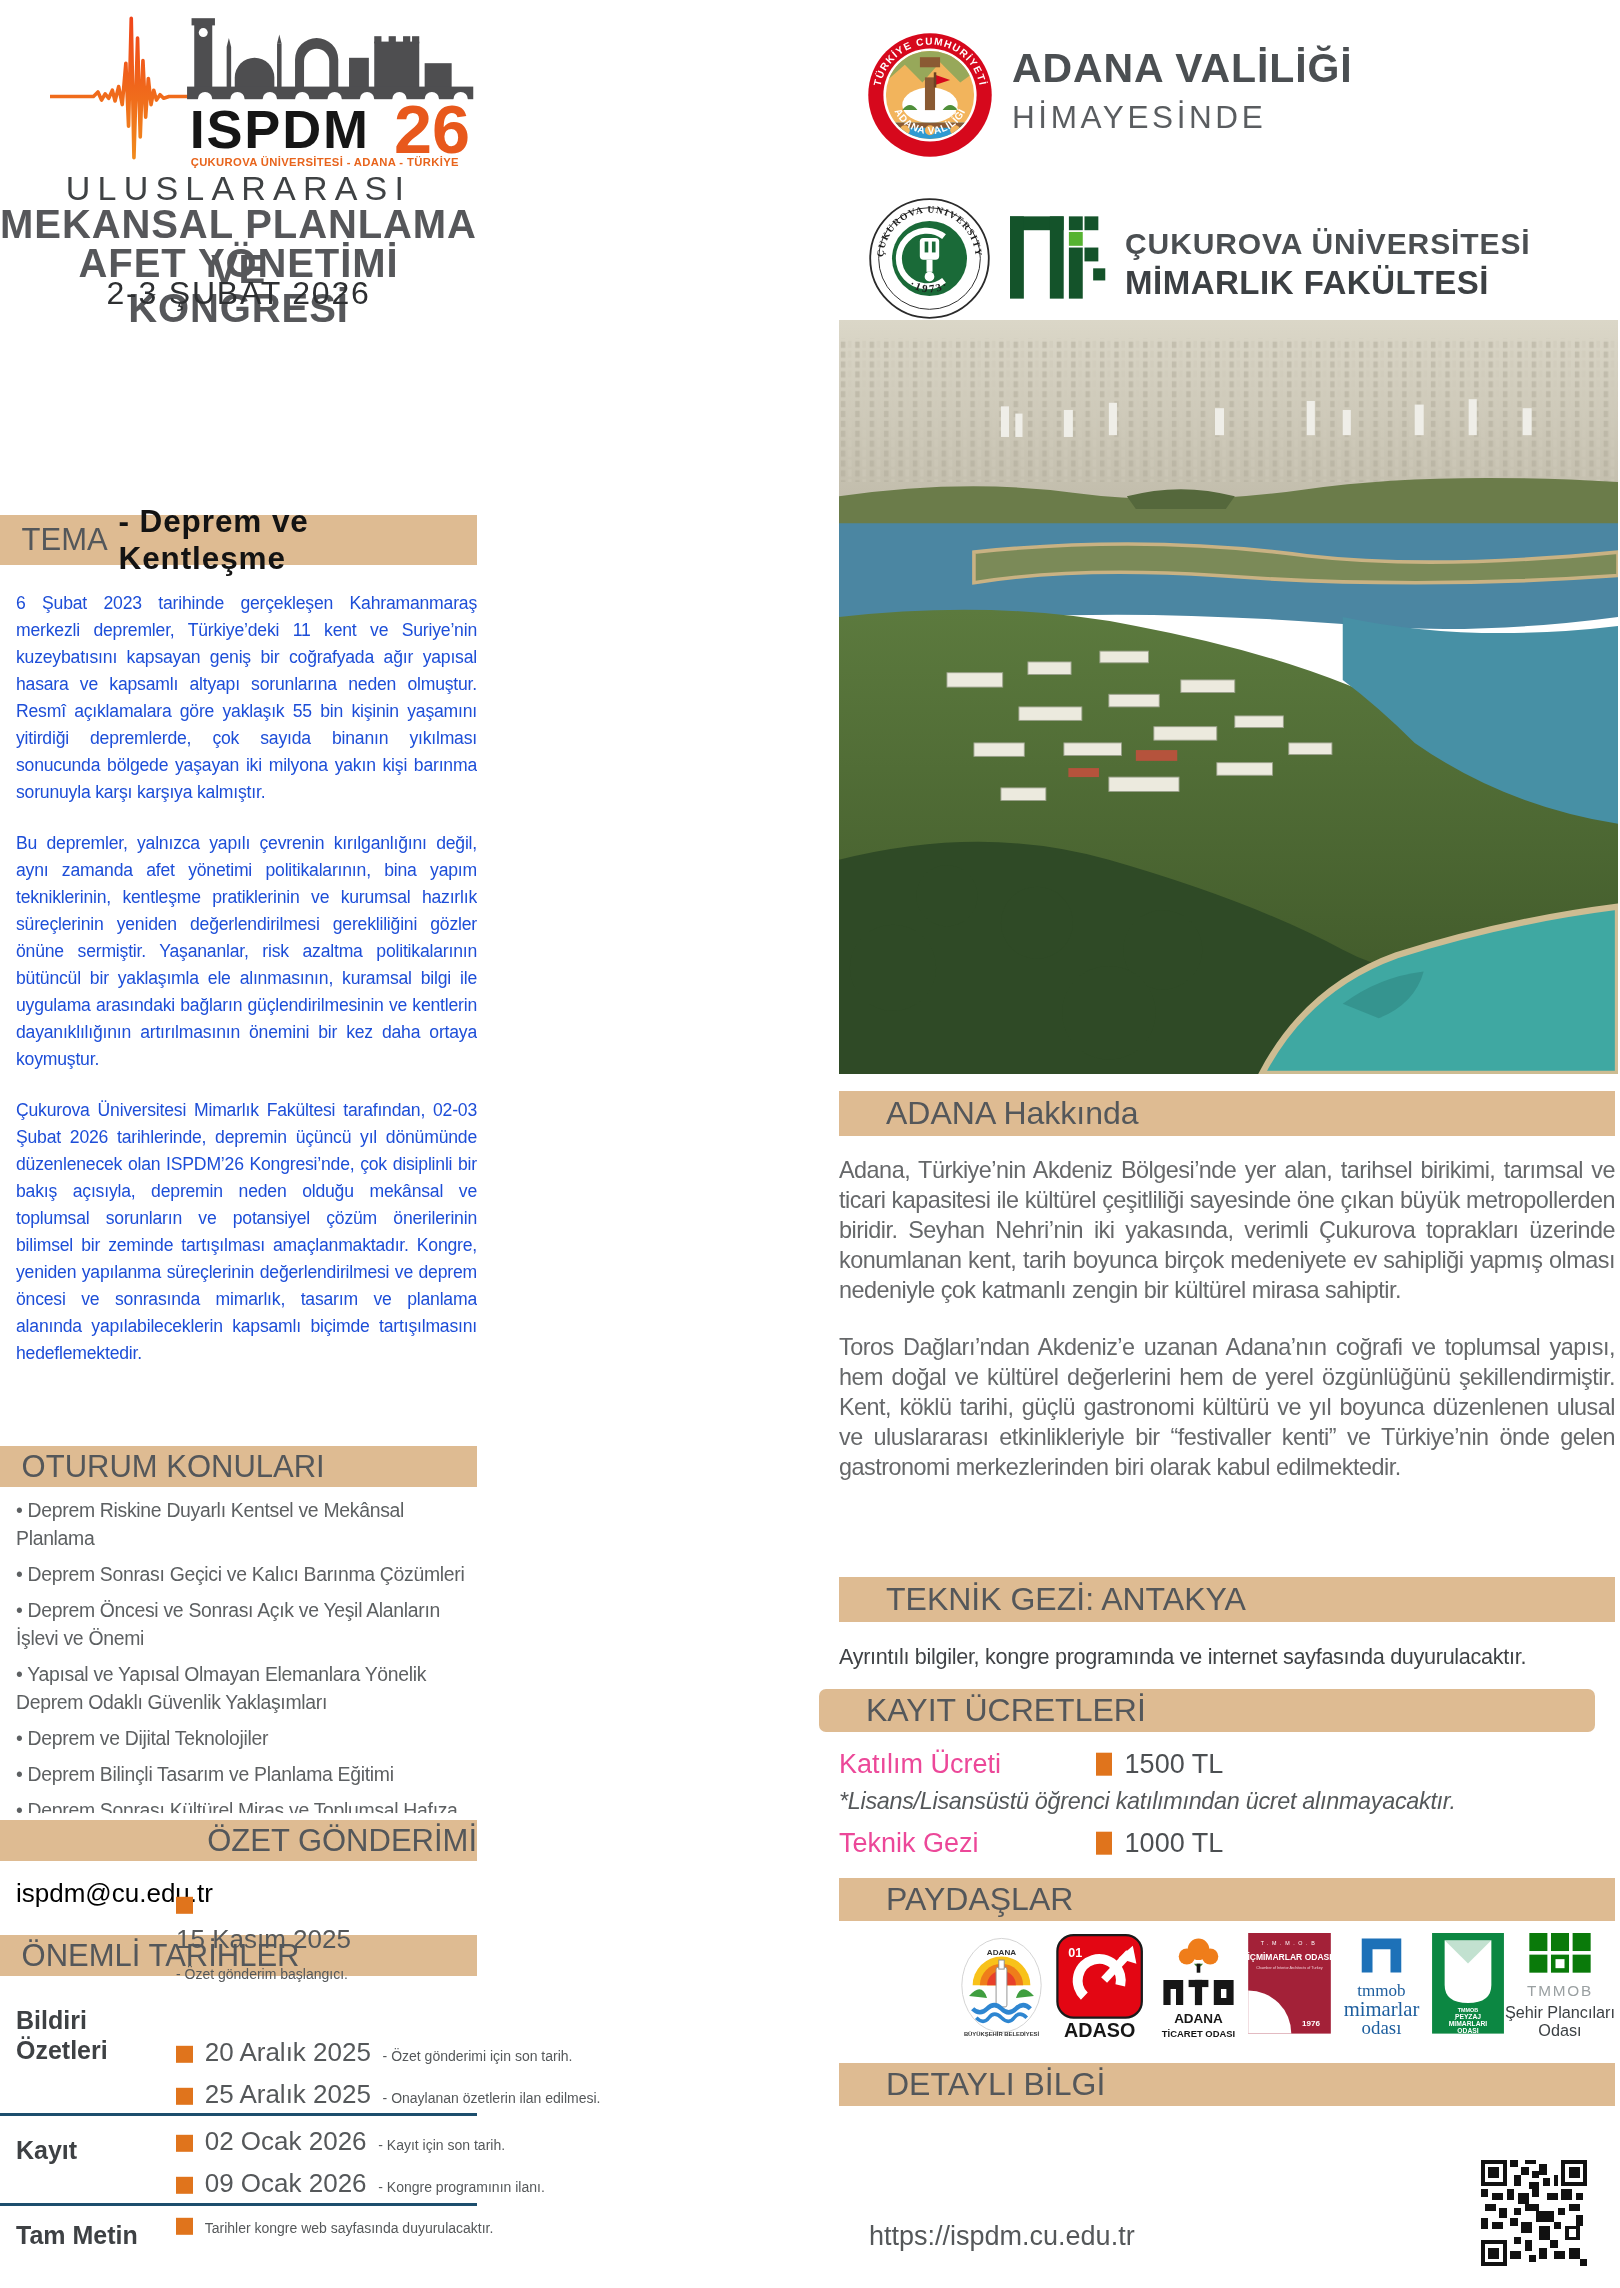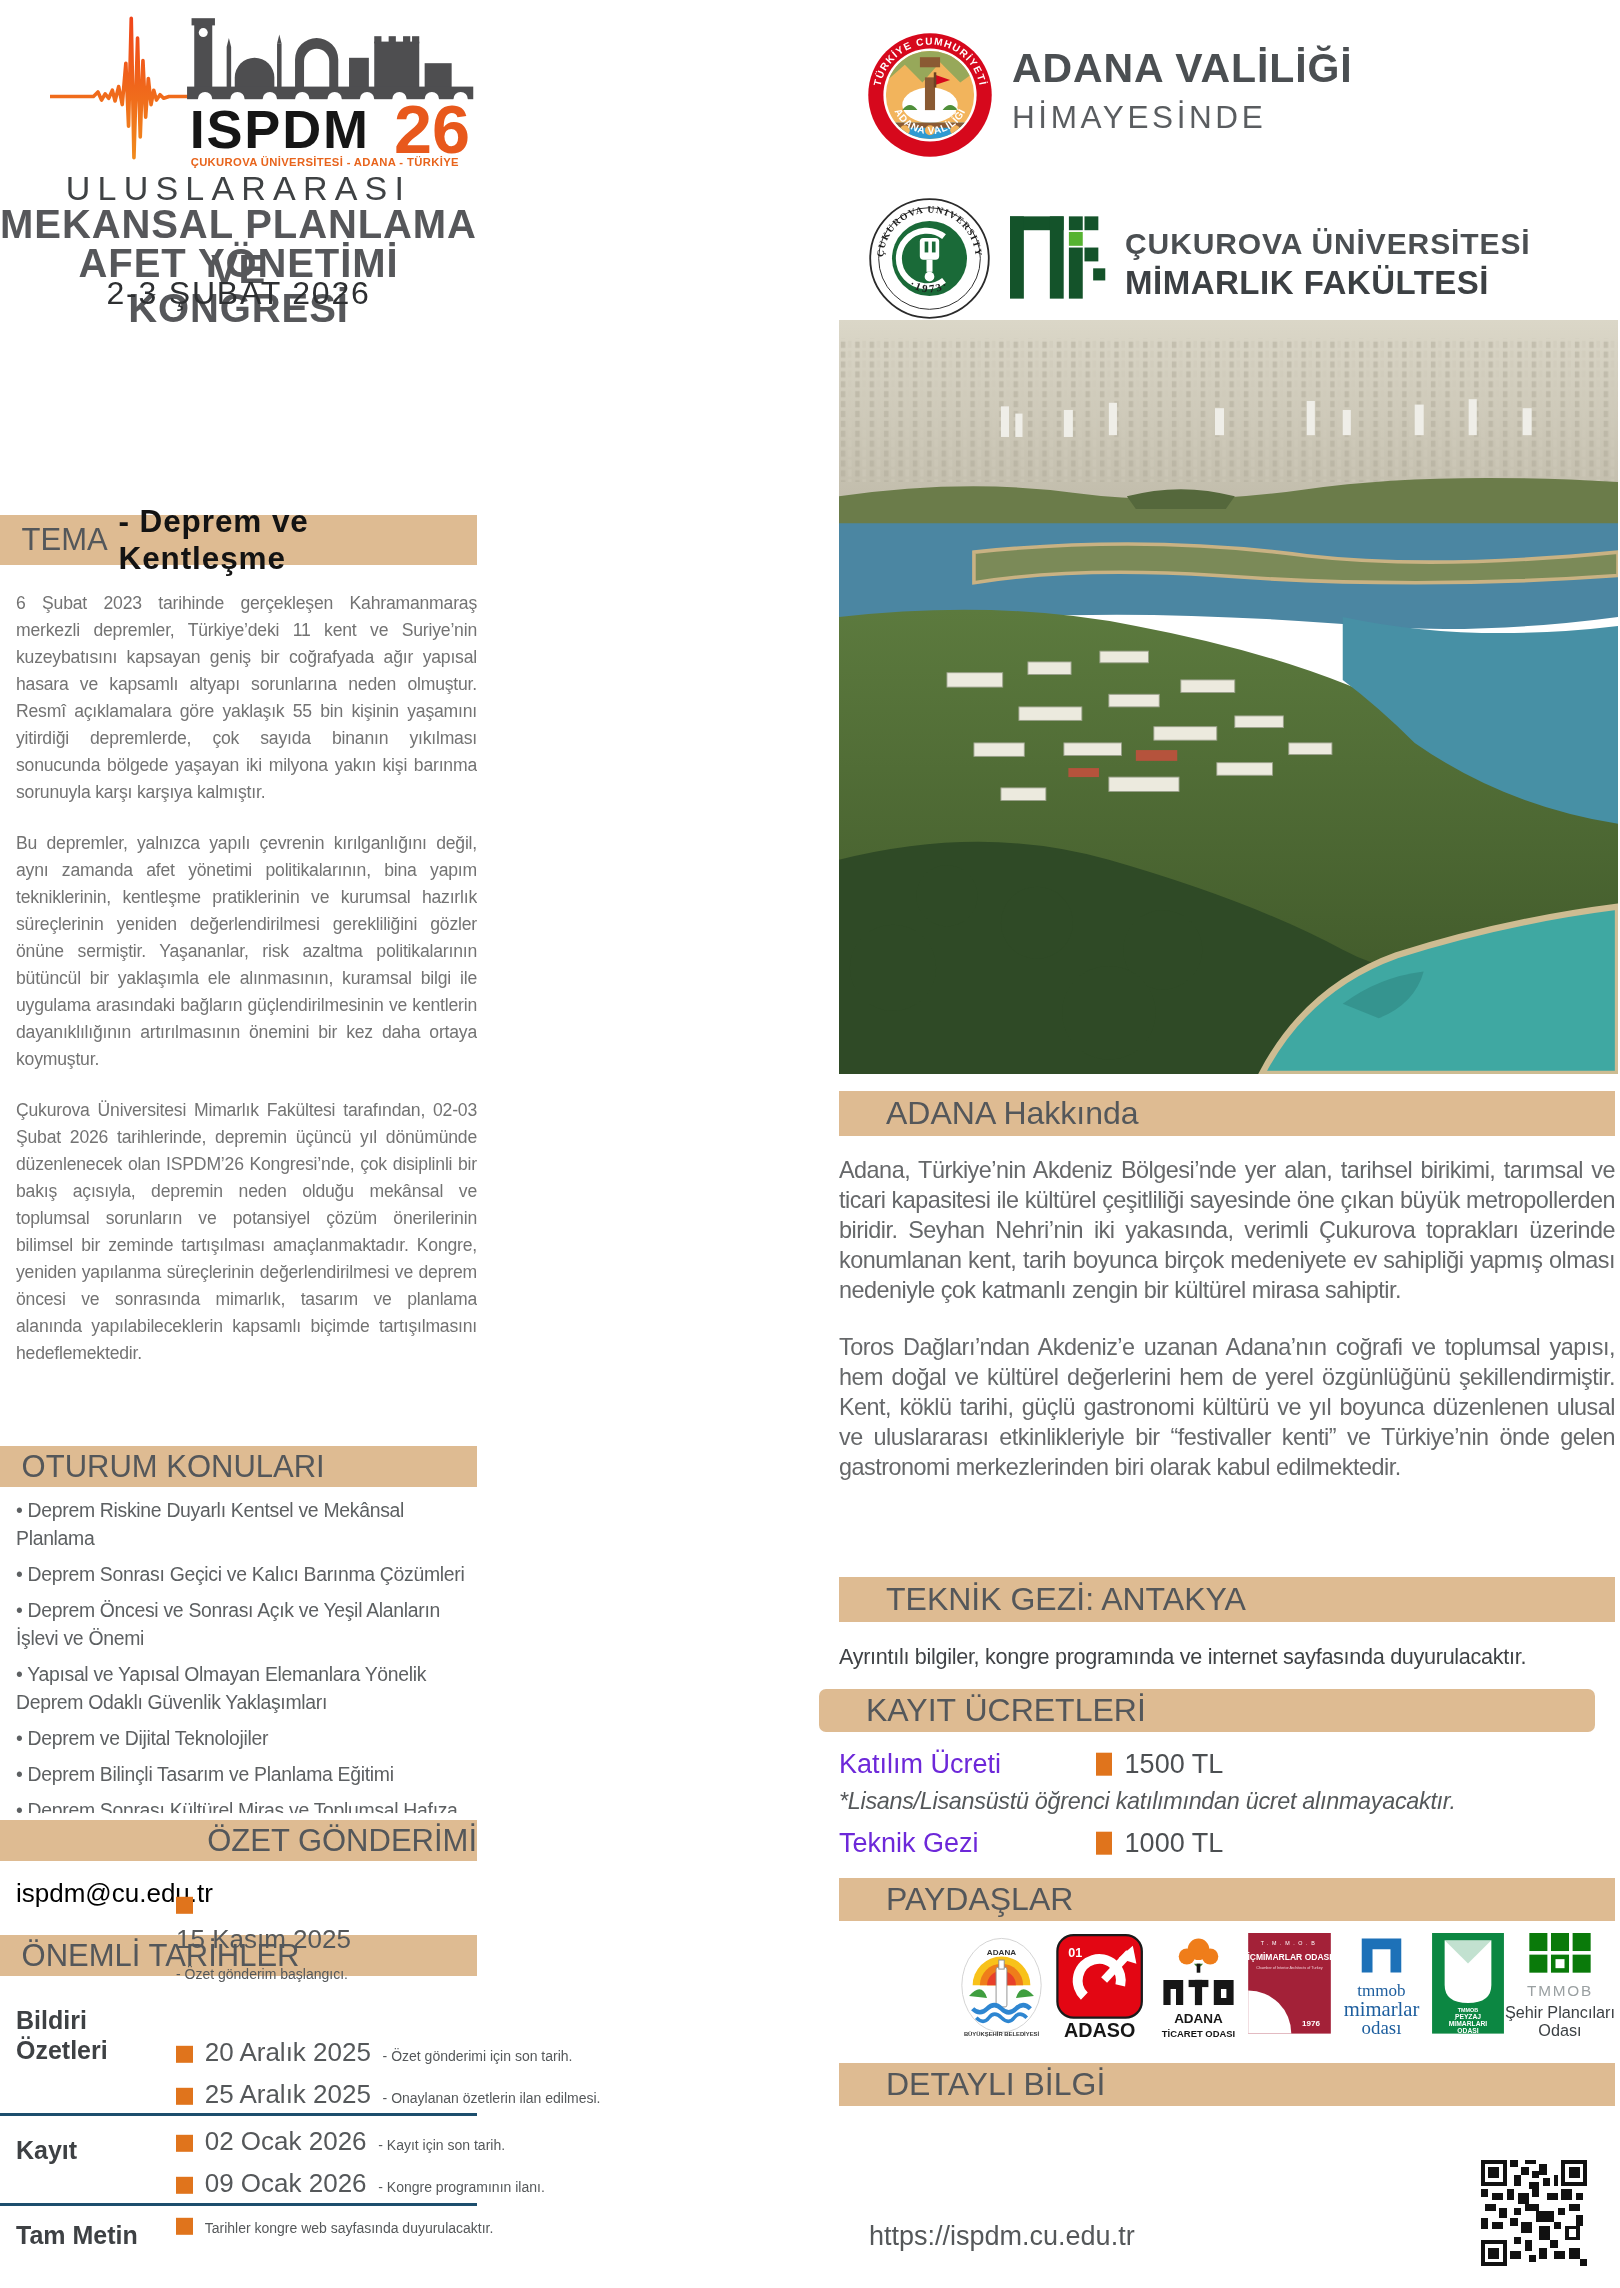--- a/index.html
+++ b/index.html
@@ -16,21 +16,21 @@
           font-size:34px;letter-spacing:7.2px;color:#3f4244;font-weight:400;}
   .title-line{position:absolute;left:0;width:477px;text-align:center;font-size:40px;
           font-weight:800;letter-spacing:0.9px;color:#56575a;}
   .hdate{position:absolute;left:0;top:275px;width:477px;text-align:center;
           font-size:32px;letter-spacing:1.8px;color:#2d2f31;}
   .tema-label{font-size:31px;color:#54575a;}
   .tema-value{font-size:31.5px;font-weight:900;color:#131313;letter-spacing:0.9px;margin-left:10.8px;}
   
   .lflow{position:absolute;left:16px;top:590px;width:461px;height:850px;overflow:hidden;}
   .para{font-size:17.6px;line-height:27px;letter-spacing:-0.2px;text-align:justify;
-        color:#737373;margin:0 0 24px 0;}
+        color:#1d4ed8;margin:0 0 24px 0;}
   .rflow{position:absolute;left:839px;top:1155px;width:776px;height:416px;overflow:hidden;}
   .rpara{font-size:23.4px;line-height:30px;letter-spacing:-0.5px;text-align:justify;
         color:#66686a;margin:0 0 27px 0;}
   
   .bullets{position:absolute;left:16px;top:1496px;width:461px;height:317px;overflow:hidden;}
   .bullet{font-size:19.4px;line-height:28px;letter-spacing:-0.3px;color:#5d6062;margin-bottom:8px;}
   .bullet::before{content:"•  ";color:#5d6062;}
   
   .glabel{position:absolute;left:16px;font-size:25px;font-weight:700;color:#3e4144;line-height:30px;width:135px;}
   .drow{position:absolute;left:176px;display:flex;align-items:baseline;gap:11.7px;white-space:nowrap;}
@@ -41,21 +41,21 @@
   
   .patron-title{position:absolute;left:1012px;top:45px;font-size:41px;font-weight:700;
         color:#4b4f52;letter-spacing:0.9px;}
   .patron-sub{position:absolute;left:1012px;top:99px;font-size:31.5px;font-weight:300;
         letter-spacing:3.6px;color:#5a5d60;}
   .univ1{position:absolute;left:1125px;top:227px;font-size:30px;font-weight:700;
         letter-spacing:0.9px;color:#4b4f52;}
   .univ2{position:absolute;left:1125px;top:264px;font-size:33px;font-weight:700;
         letter-spacing:0.5px;color:#3c4043;}
   .tour-note{position:absolute;left:839px;top:1644px;font-size:21.6px;color:#3f4245;letter-spacing:-0.3px;}
-  .fee-label{position:absolute;left:839px;font-size:27px;color:#6d28d9;}
+  .fee-label{position:absolute;left:839px;font-size:27px;color:#ec4899;}
   .fee-val{position:absolute;left:1096px;font-size:27px;color:#4c4f52;display:flex;align-items:baseline;gap:12.6px;}
   .fee-sq{width:16px;height:23.4px;background:#e0741c;transform:translateY(2.7px);}
   .fee-note{position:absolute;left:839px;top:1788px;font-size:23.4px;font-style:italic;
         color:#55585a;letter-spacing:-0.3px;}
   .email{position:absolute;left:16px;top:1878px;font-size:26px;color:#000000;}
   .url{position:absolute;left:869px;top:2221px;font-size:27px;color:#55585a;}
   .plogos{position:absolute;left:842px;top:1933px;width:774px;display:flex;
         justify-content:flex-end;align-items:flex-start;}
   svg text{font-family:"Liberation Sans",sans-serif;}
   .serif{font-family:"Liberation Serif",serif;}

